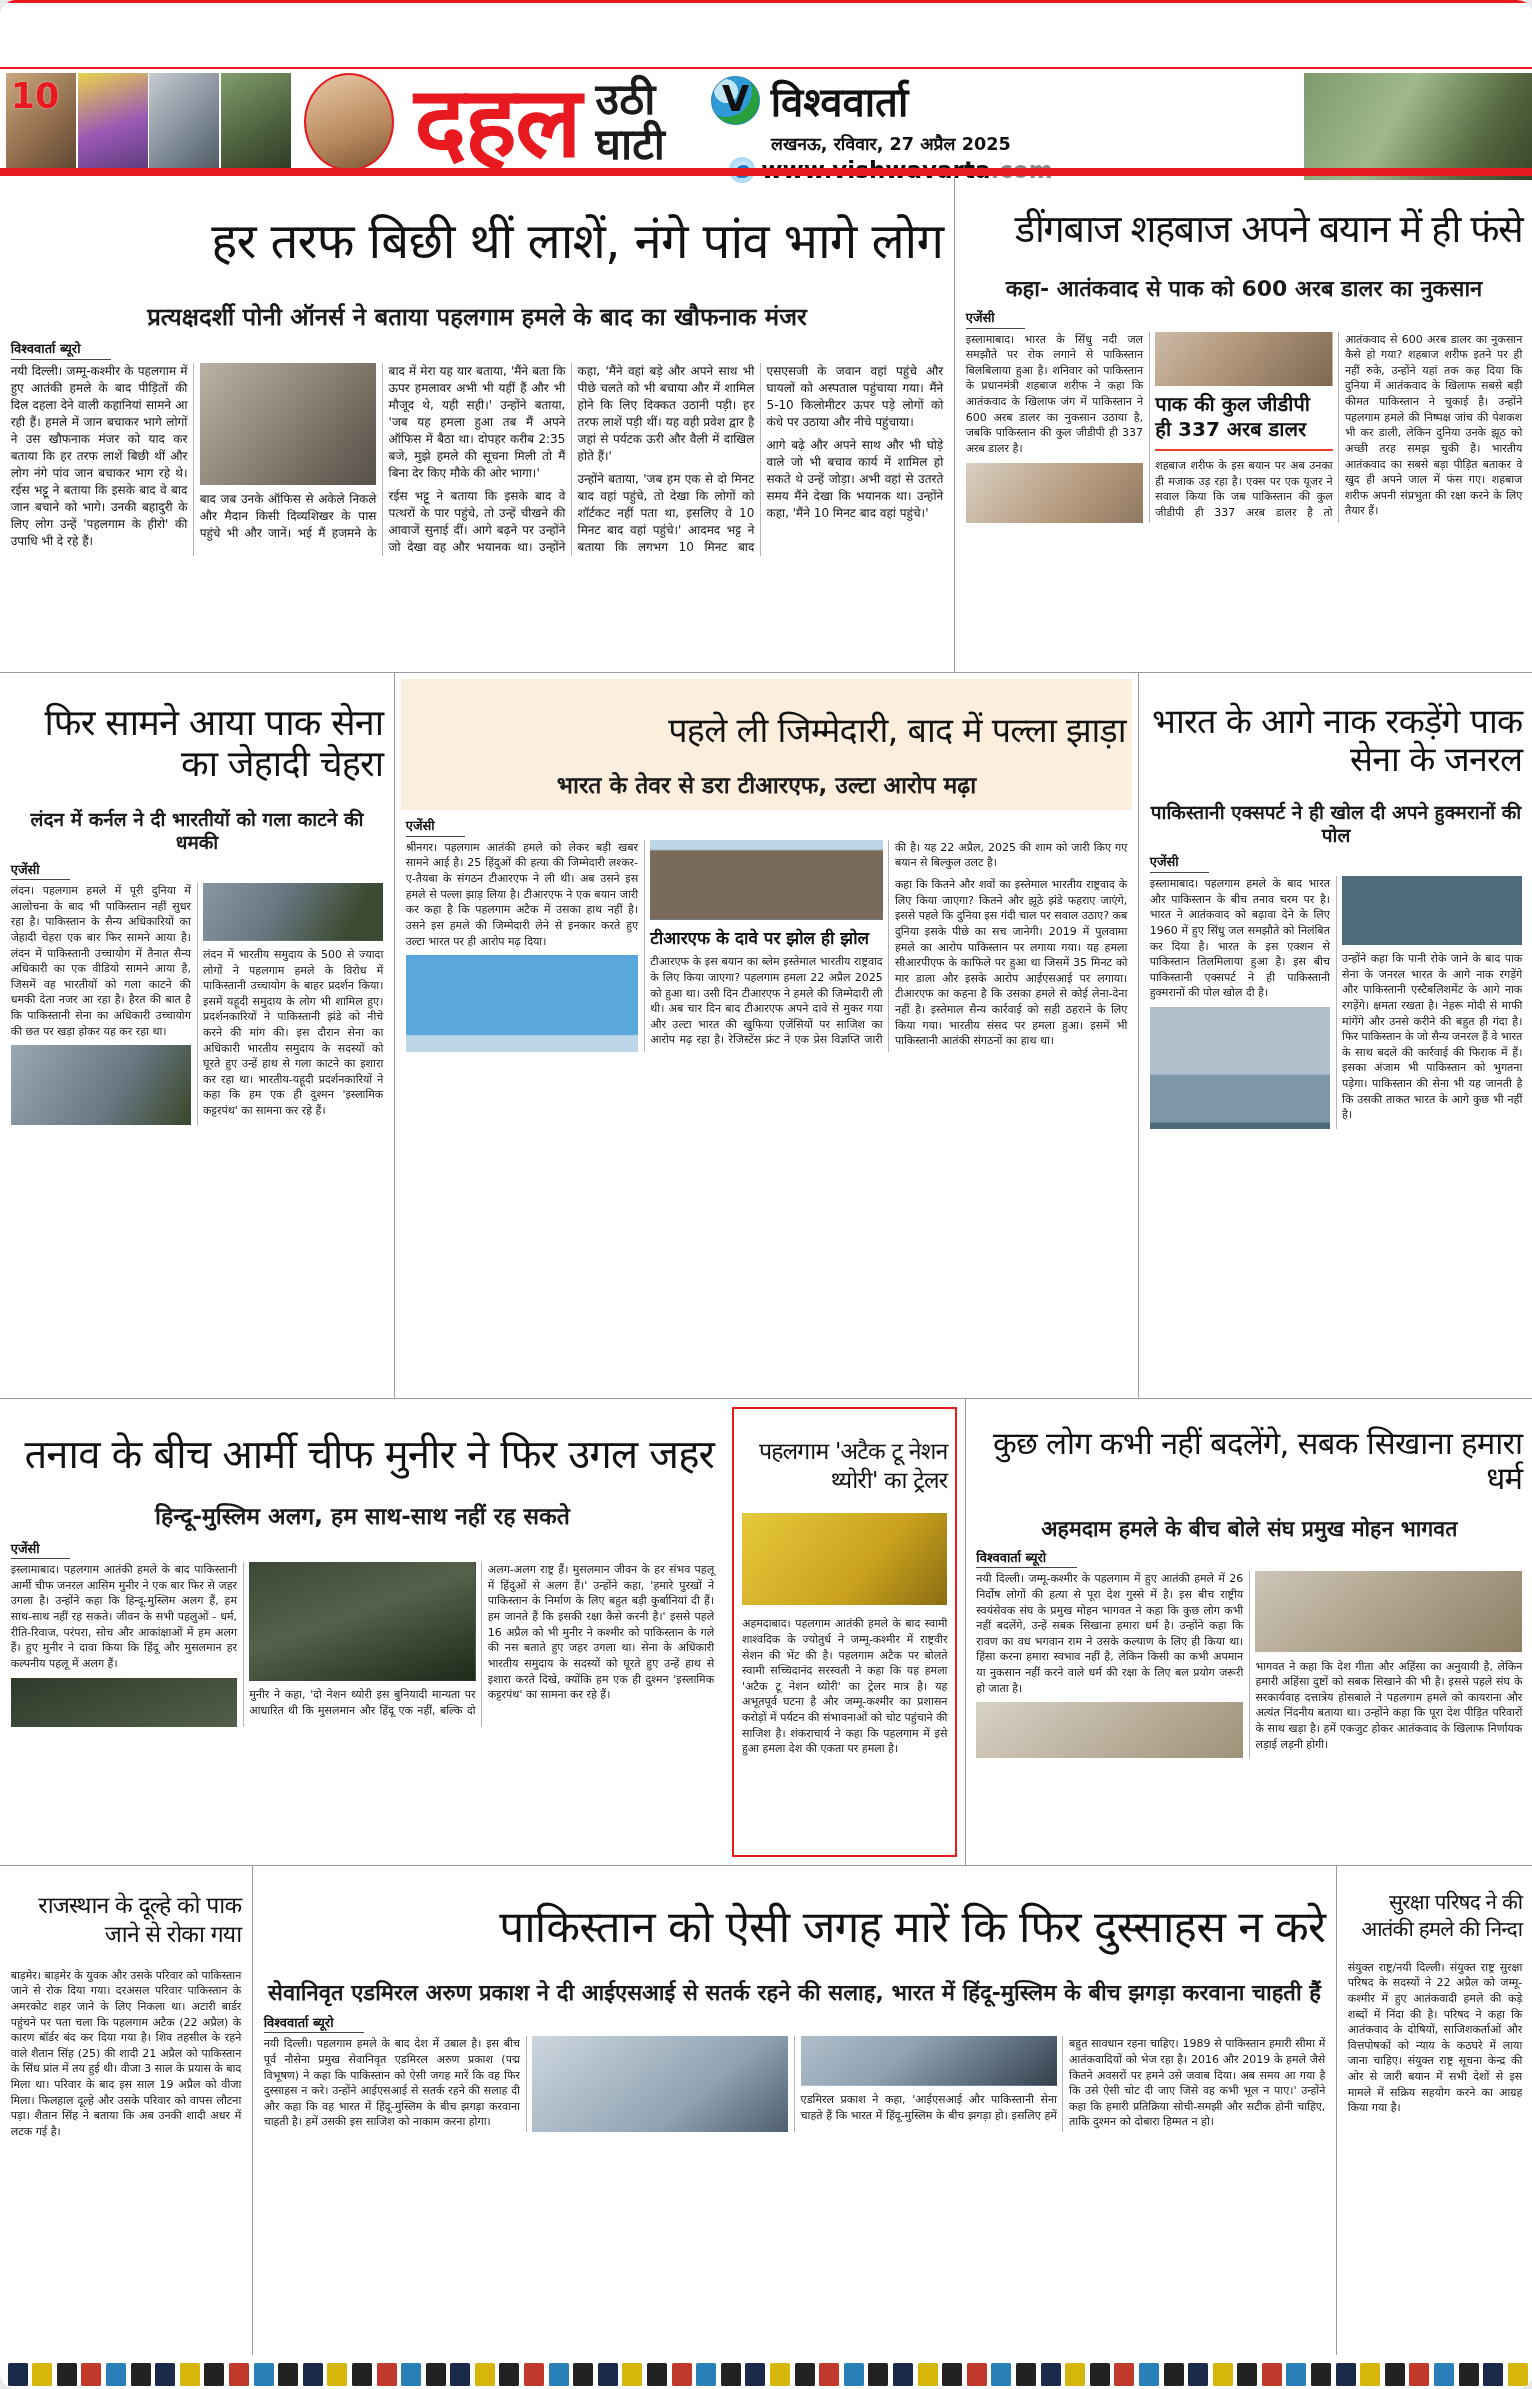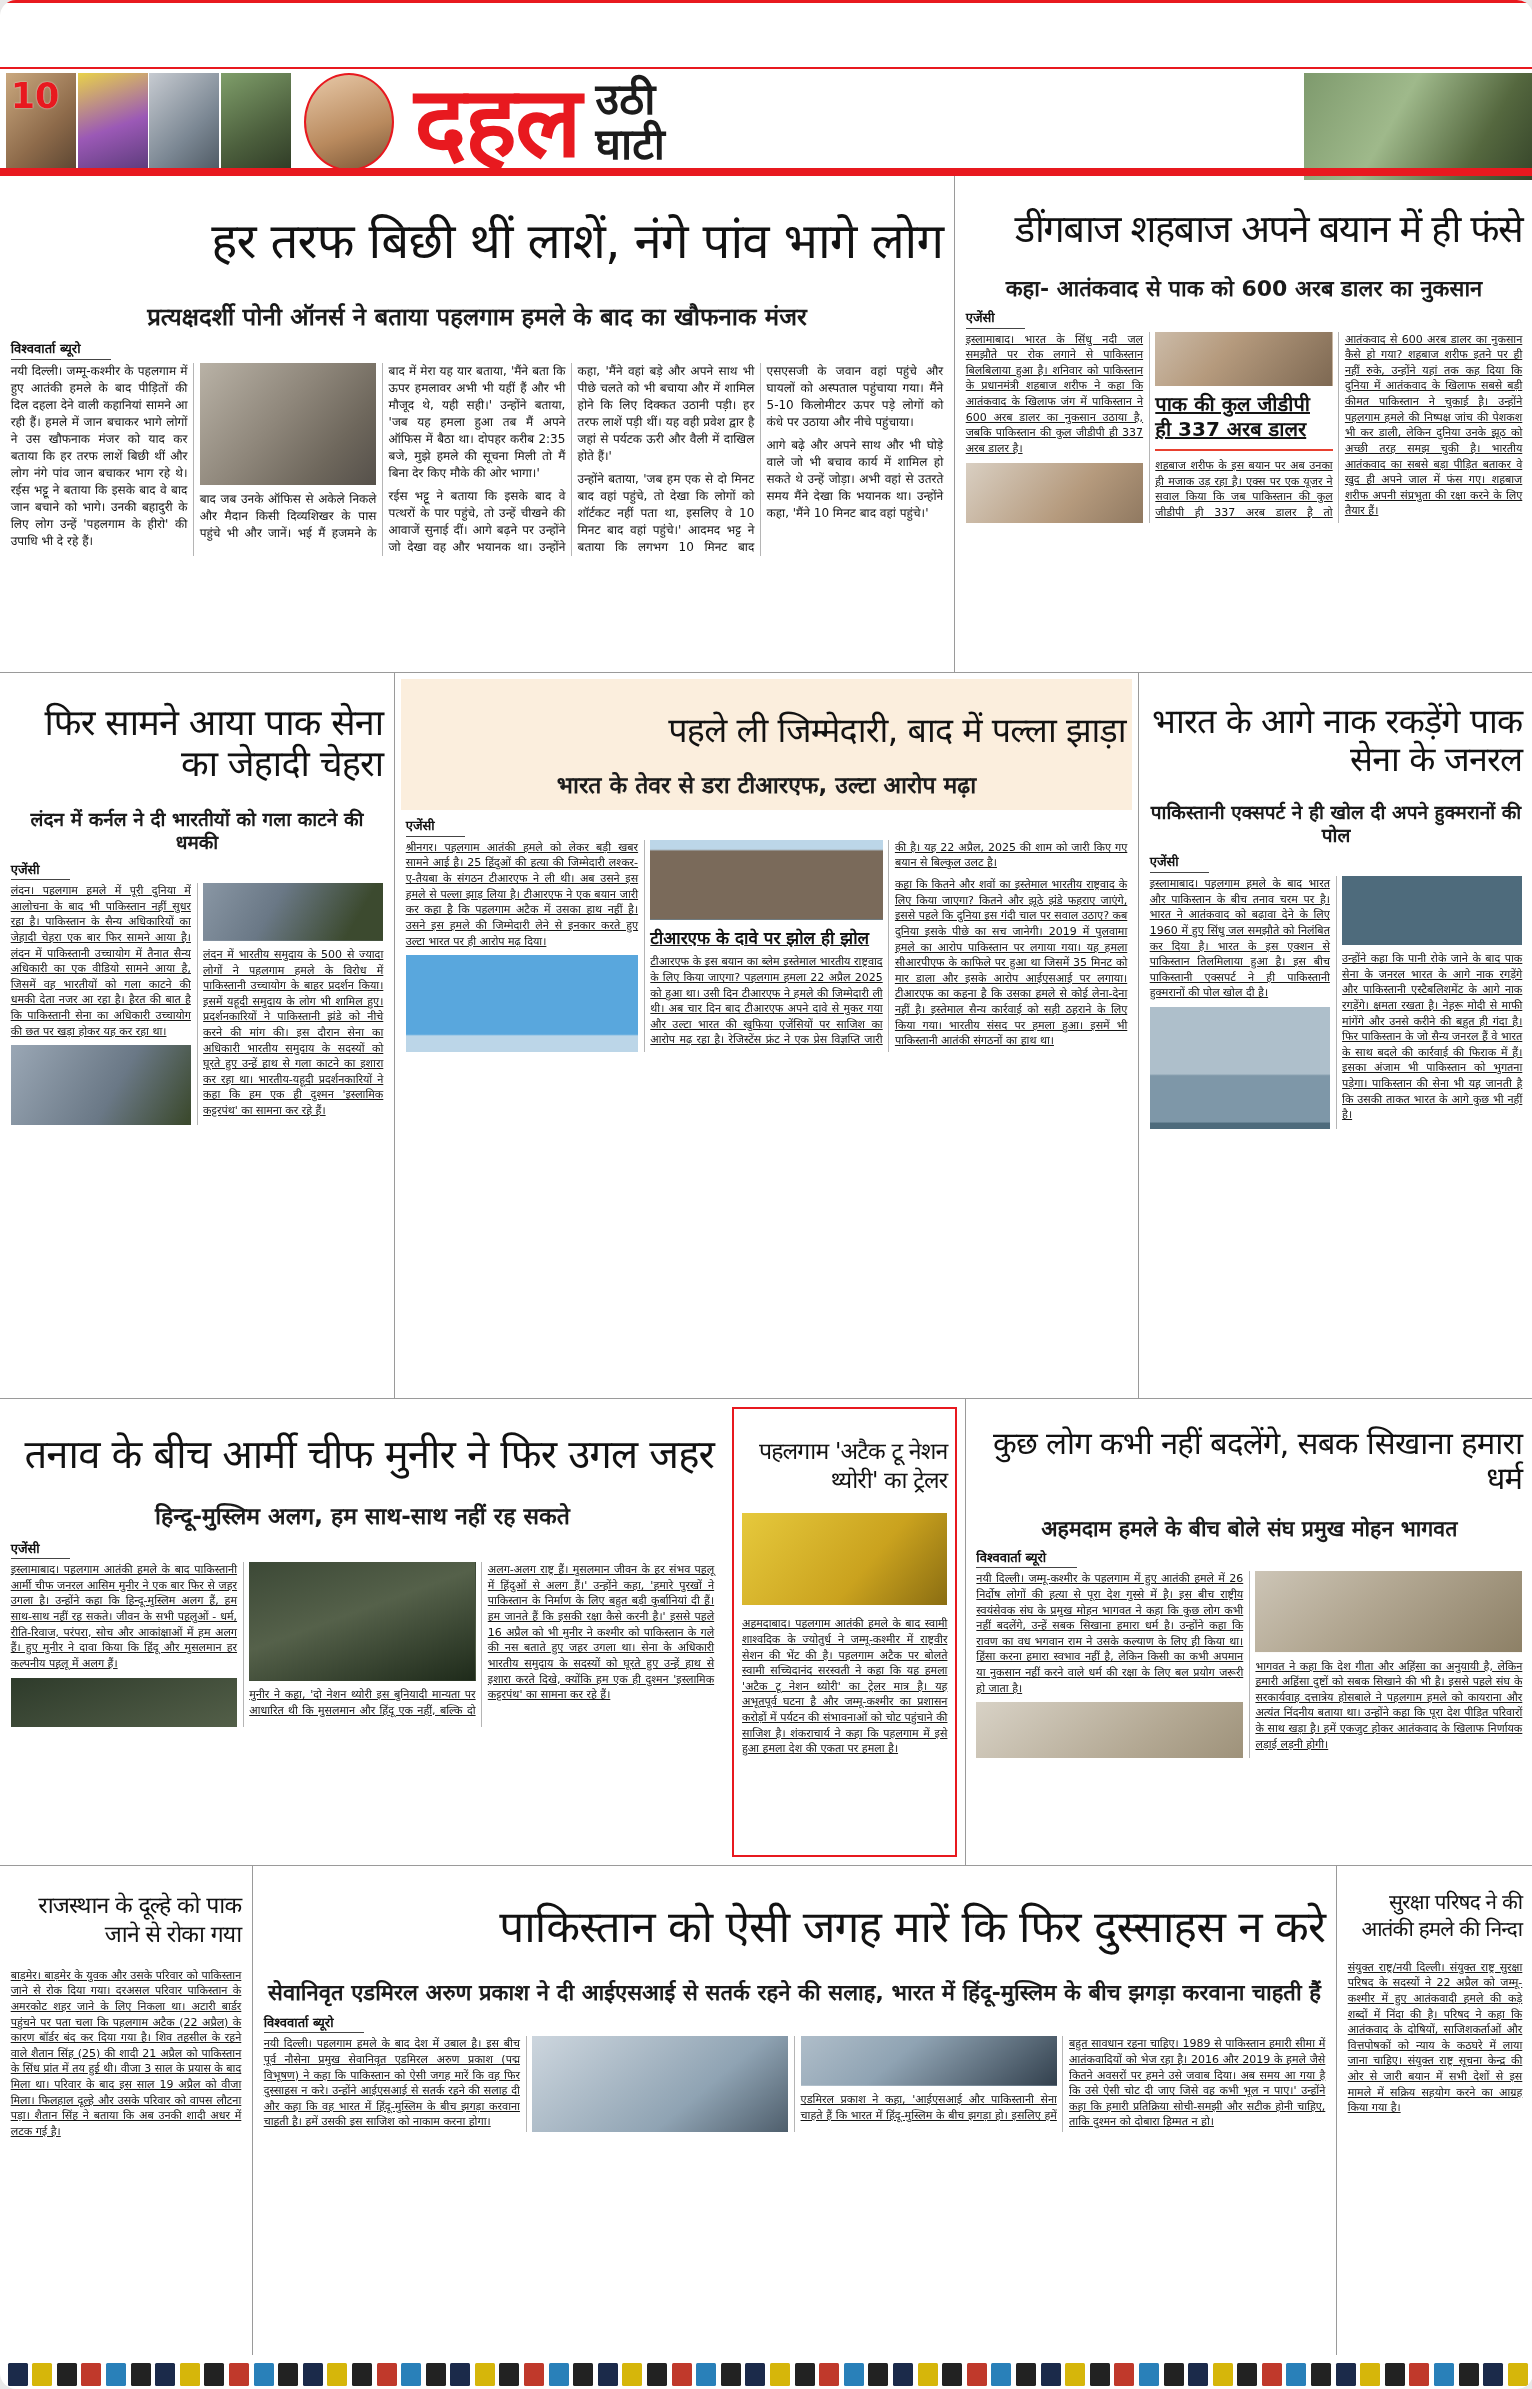--- a/index.html
+++ b/index.html
@@ -100,21 +100,21 @@
   .sec4 .groom .hl{font-size:23px;line-height:1.25;}
   .sec4 .admiral{width:1084px;}
   .sec4 .admiral .hl{font-size:44px;}
   .sec4 .admiral .sub{font-size:22px;margin:6.1px 0 0;}
   .sec4 .unsc{width:197px;}
   .sec4 .unsc .hl{font-size:20.6px;line-height:1.3;}
   .adm-photo{height:145px;background:linear-gradient(140deg,#cdd6de,#8fa3b3 55%,#32404d);}
   
   .footer{height:38px;display:flex;align-items:center;gap:4.6px;padding:0 7.6px;overflow:hidden;}
   .ftile{width:20px;height:23px;flex:none;border-radius:1.5px;}
-  .small{font-size:11px;text-decoration:underline;}
+  .small{font-size:11px;}
   .c2{columns:2;} .c3{columns:3;} .c4{columns:4;} .c5{columns:5;}
 </style>
 </head>
 <body>
 
 <div class="page">
 
   <header class="mast">
     <div class="mast-redline"></div>
     <div class="pagenum">10</div>
@@ -125,20 +125,31 @@
         <div class="ph ph3"></div>
         <div class="ph ph4"></div>
       </div>
       <div class="oval"></div>
       <div class="mast-title">
         <span class="red">दहल</span>
         <span class="blk">
           <span>उठी</span>
           <span>घाटी</span>
         </span>
+      </div>
+      <div class="brand">
+        <div class="brand-top">
+          <div class="globe"></div>
+          <div class="brand-name">विश्ववार्ता</div>
+        </div>
+        <div class="brand-date">लखनऊ, रविवार, 27 अप्रैल 2025</div>
+        <div class="brand-site">
+          <div class="e-icon">e</div>
+          <div class="url"><b>www.vishwavarta</b><i>.com</i></div>
+        </div>
       </div>
       <div class="mast-photo"></div>
     </div>
     <div class="mast-bottombar"></div>
   </header>
 
   <div class="sec sec1">
     <article class="art main">
       <h1 class="hl">हर तरफ बिछी थीं लाशें, नंगे पांव भागे लोग</h1>
       <div class="sub">प्रत्यक्षदर्शी पोनी ऑनर्स ने बताया पहलगाम हमले के बाद का खौफनाक मंजर</div>

